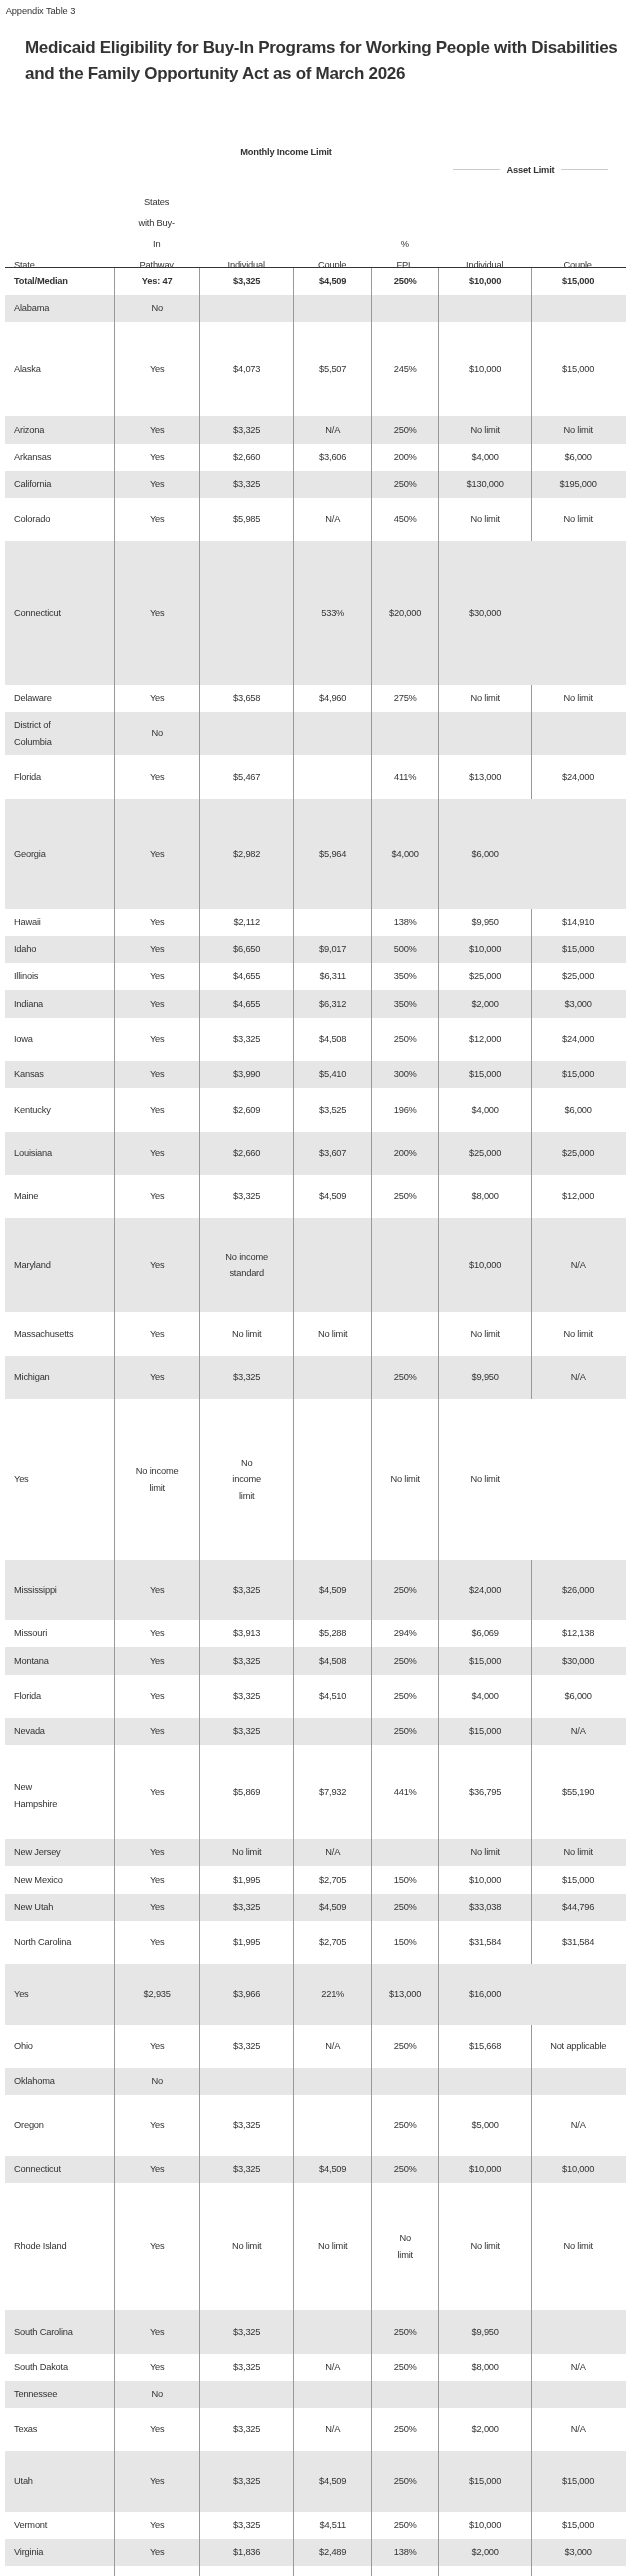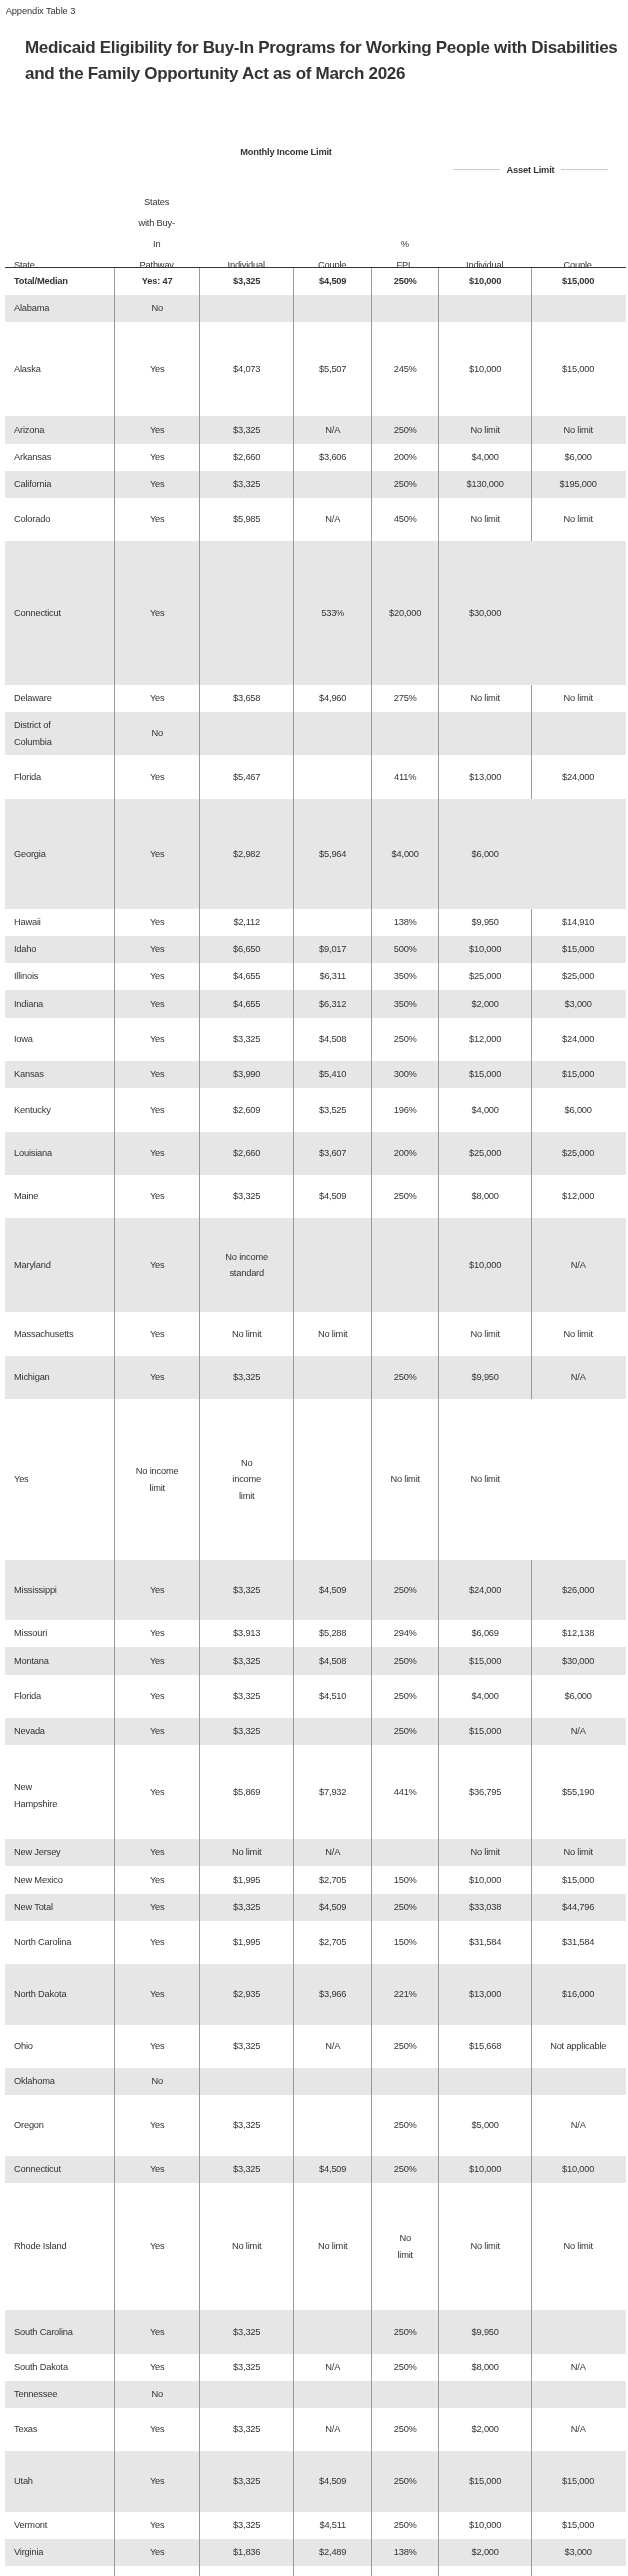--- a/index.html
+++ b/index.html
@@ -828,21 +828,21 @@
       </div>
       <div class="cell">
         <span style="display: inline-block; max-width: none;">$10,000</span>
       </div>
       <div class="cell">
         <span style="max-width: none; display: inline-block;">$15,000</span>
       </div>
     </div>
     <div class="row shade" style="height: 27px;">
       <div class="cell">
-        <span style="max-width: none; display: inline-block;">New Total</span>
+        <span style="max-width: none; display: inline-block;">New Utah</span>
       </div>
       <div class="cell">
         <span style="display: inline-block; max-width: none;">Yes</span>
       </div>
       <div class="cell">
         <span style="max-width: 52px; display: inline-block;">$3,325</span>
       </div>
       <div class="cell">
         <span style="max-width: 36px; display: inline-block;">$4,509</span>
       </div>
@@ -873,23 +873,20 @@
         <span style="max-width: 26px; display: inline-block;">150%</span>
       </div>
       <div class="cell">
         <span style="display: inline-block; max-width: none;">$31,584</span>
       </div>
       <div class="cell">
         <span style="max-width: none; display: inline-block;">$31,584</span>
       </div>
     </div>
     <div class="row shade" style="height: 61px;">
-      <div class="cell">
-        <span style="max-width: none; display: inline-block;">North Dakota</span>
-      </div>
       <div class="cell">
         <span style="display: inline-block; max-width: none;">Yes</span>
       </div>
       <div class="cell">
         <span style="max-width: 52px; display: inline-block;">$2,935</span>
       </div>
       <div class="cell">
         <span style="max-width: 36px; display: inline-block;">$3,966</span>
       </div>
       <div class="cell">

